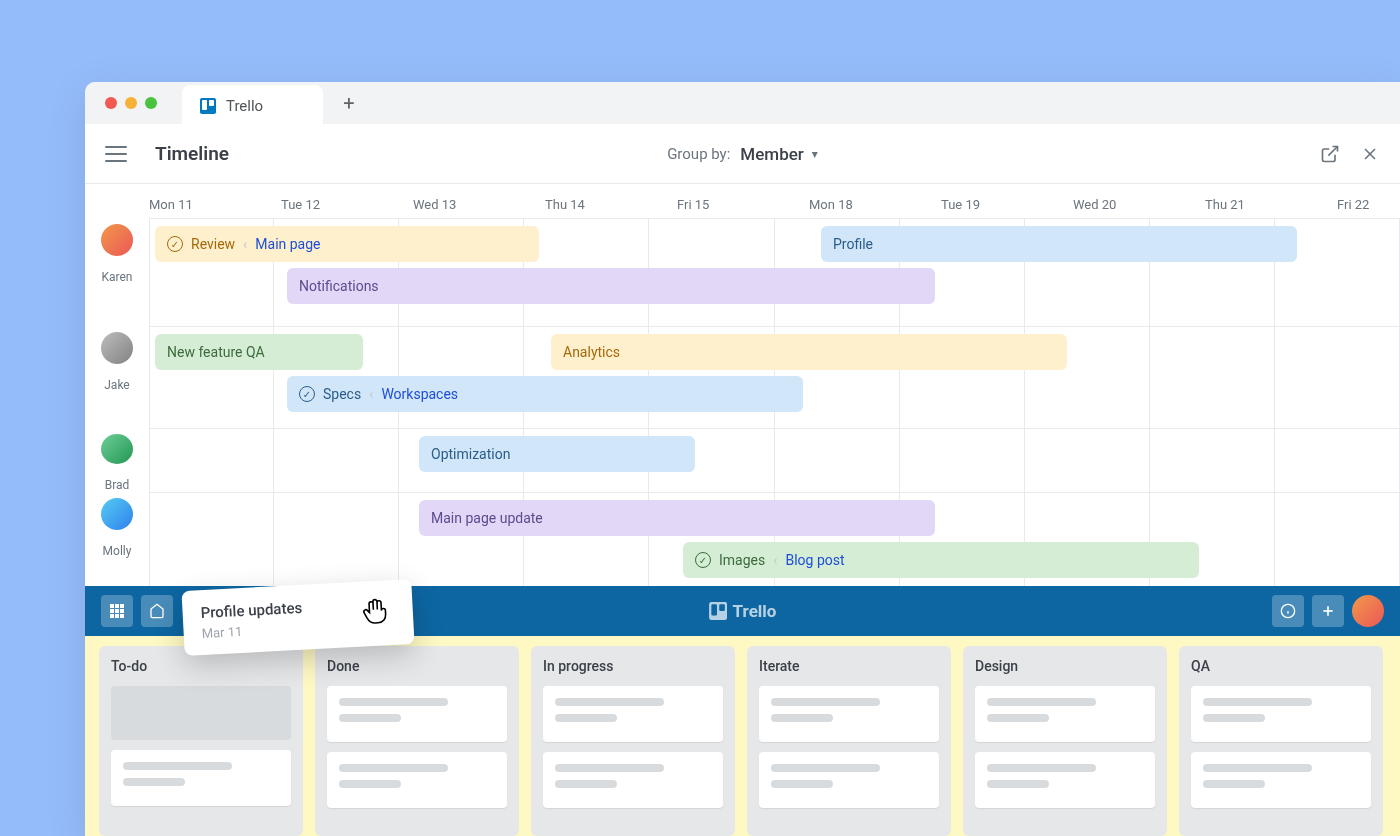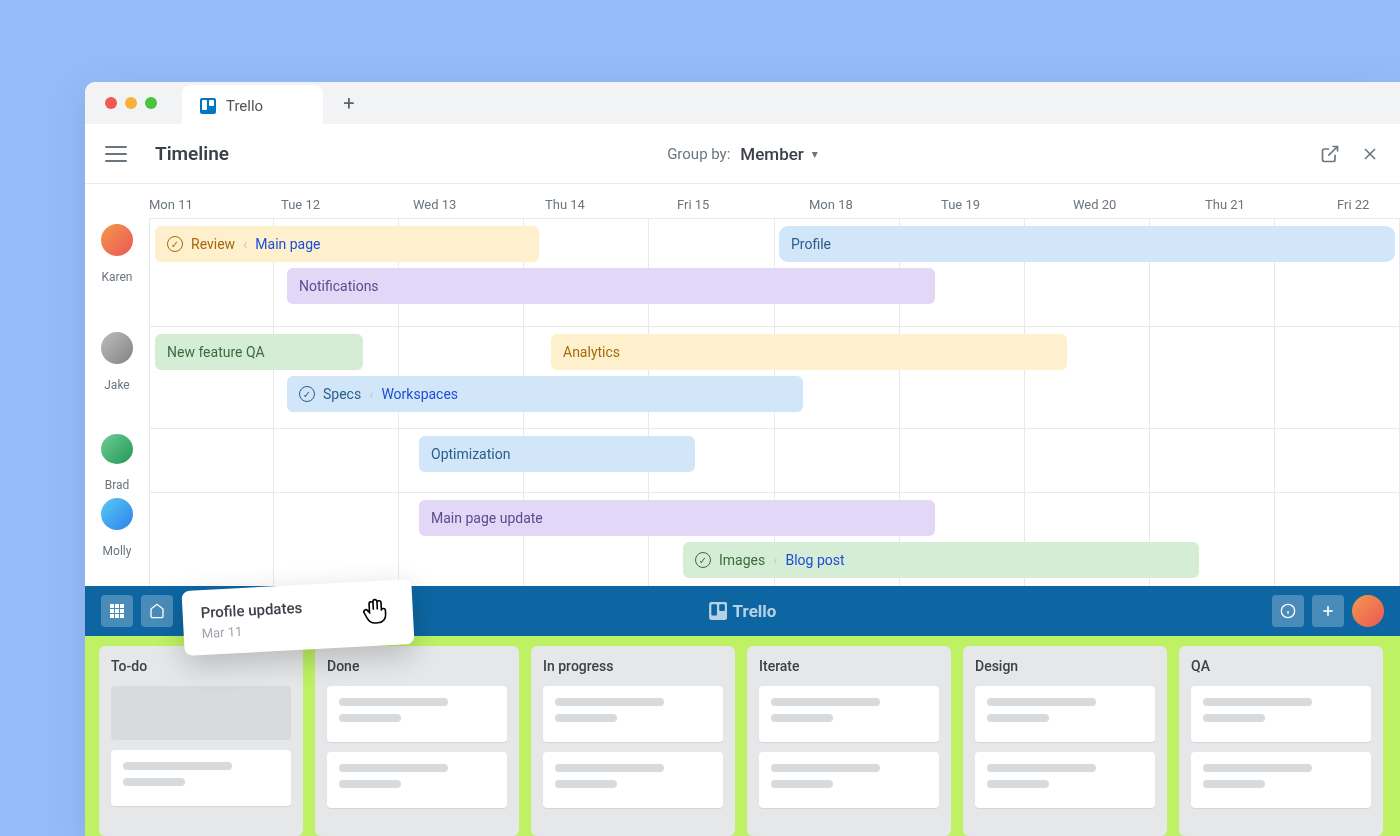--- a/index.html
+++ b/index.html
@@ -165,21 +165,21 @@
       border-radius: 4px;
       display:flex; align-items:center; justify-content:center;
       color:#fff;
       cursor:pointer;
     }
     .trello-center { position:absolute; left:50%; transform:translateX(-50%); display:flex; align-items:center; gap:6px; color:rgba(255,255,255,0.7); font-weight:700; font-size:17px;}
     .trello-right { margin-left:auto; display:flex; gap:8px; align-items:center;}
     .av-small{width:32px;height:32px;border-radius:50%;background:linear-gradient(135deg,#F2994A,#EB5757);}
 
     .board {
-      background: #bef264;
+      background: #fef9c3;
       padding: 10px 14px 0 14px;
       display: flex;
       gap: 12px;
       overflow: hidden;
       height: 200px;
     }
     .list {
       width: 204px;
       background: #E5E7E9;
       border-radius: 6px;
@@ -283,21 +283,21 @@
               <div class="cell"></div>
             </div>
           <div class="lanes">
             <div class="lane">
               <div class="bar yellow" style="left:6px; width:384px;">
                 <span class="check-circle">✓</span>
                 <span>Review</span>
                 <span class="sep">‹</span>
                 <span class="sub">Main page</span>
               </div>
-              <div class="bar blue" style="left:630px; width:616px;border-radius:9px;">
+              <div class="bar blue" style="left:672px; width:476px;">
                 <span>Profile</span>
               </div>
             </div>
             <div class="lane">
               <div class="bar purple" style="left:138px; width:648px;">
                 <span>Notifications</span>
               </div>
             </div>
           </div>
         </div>

